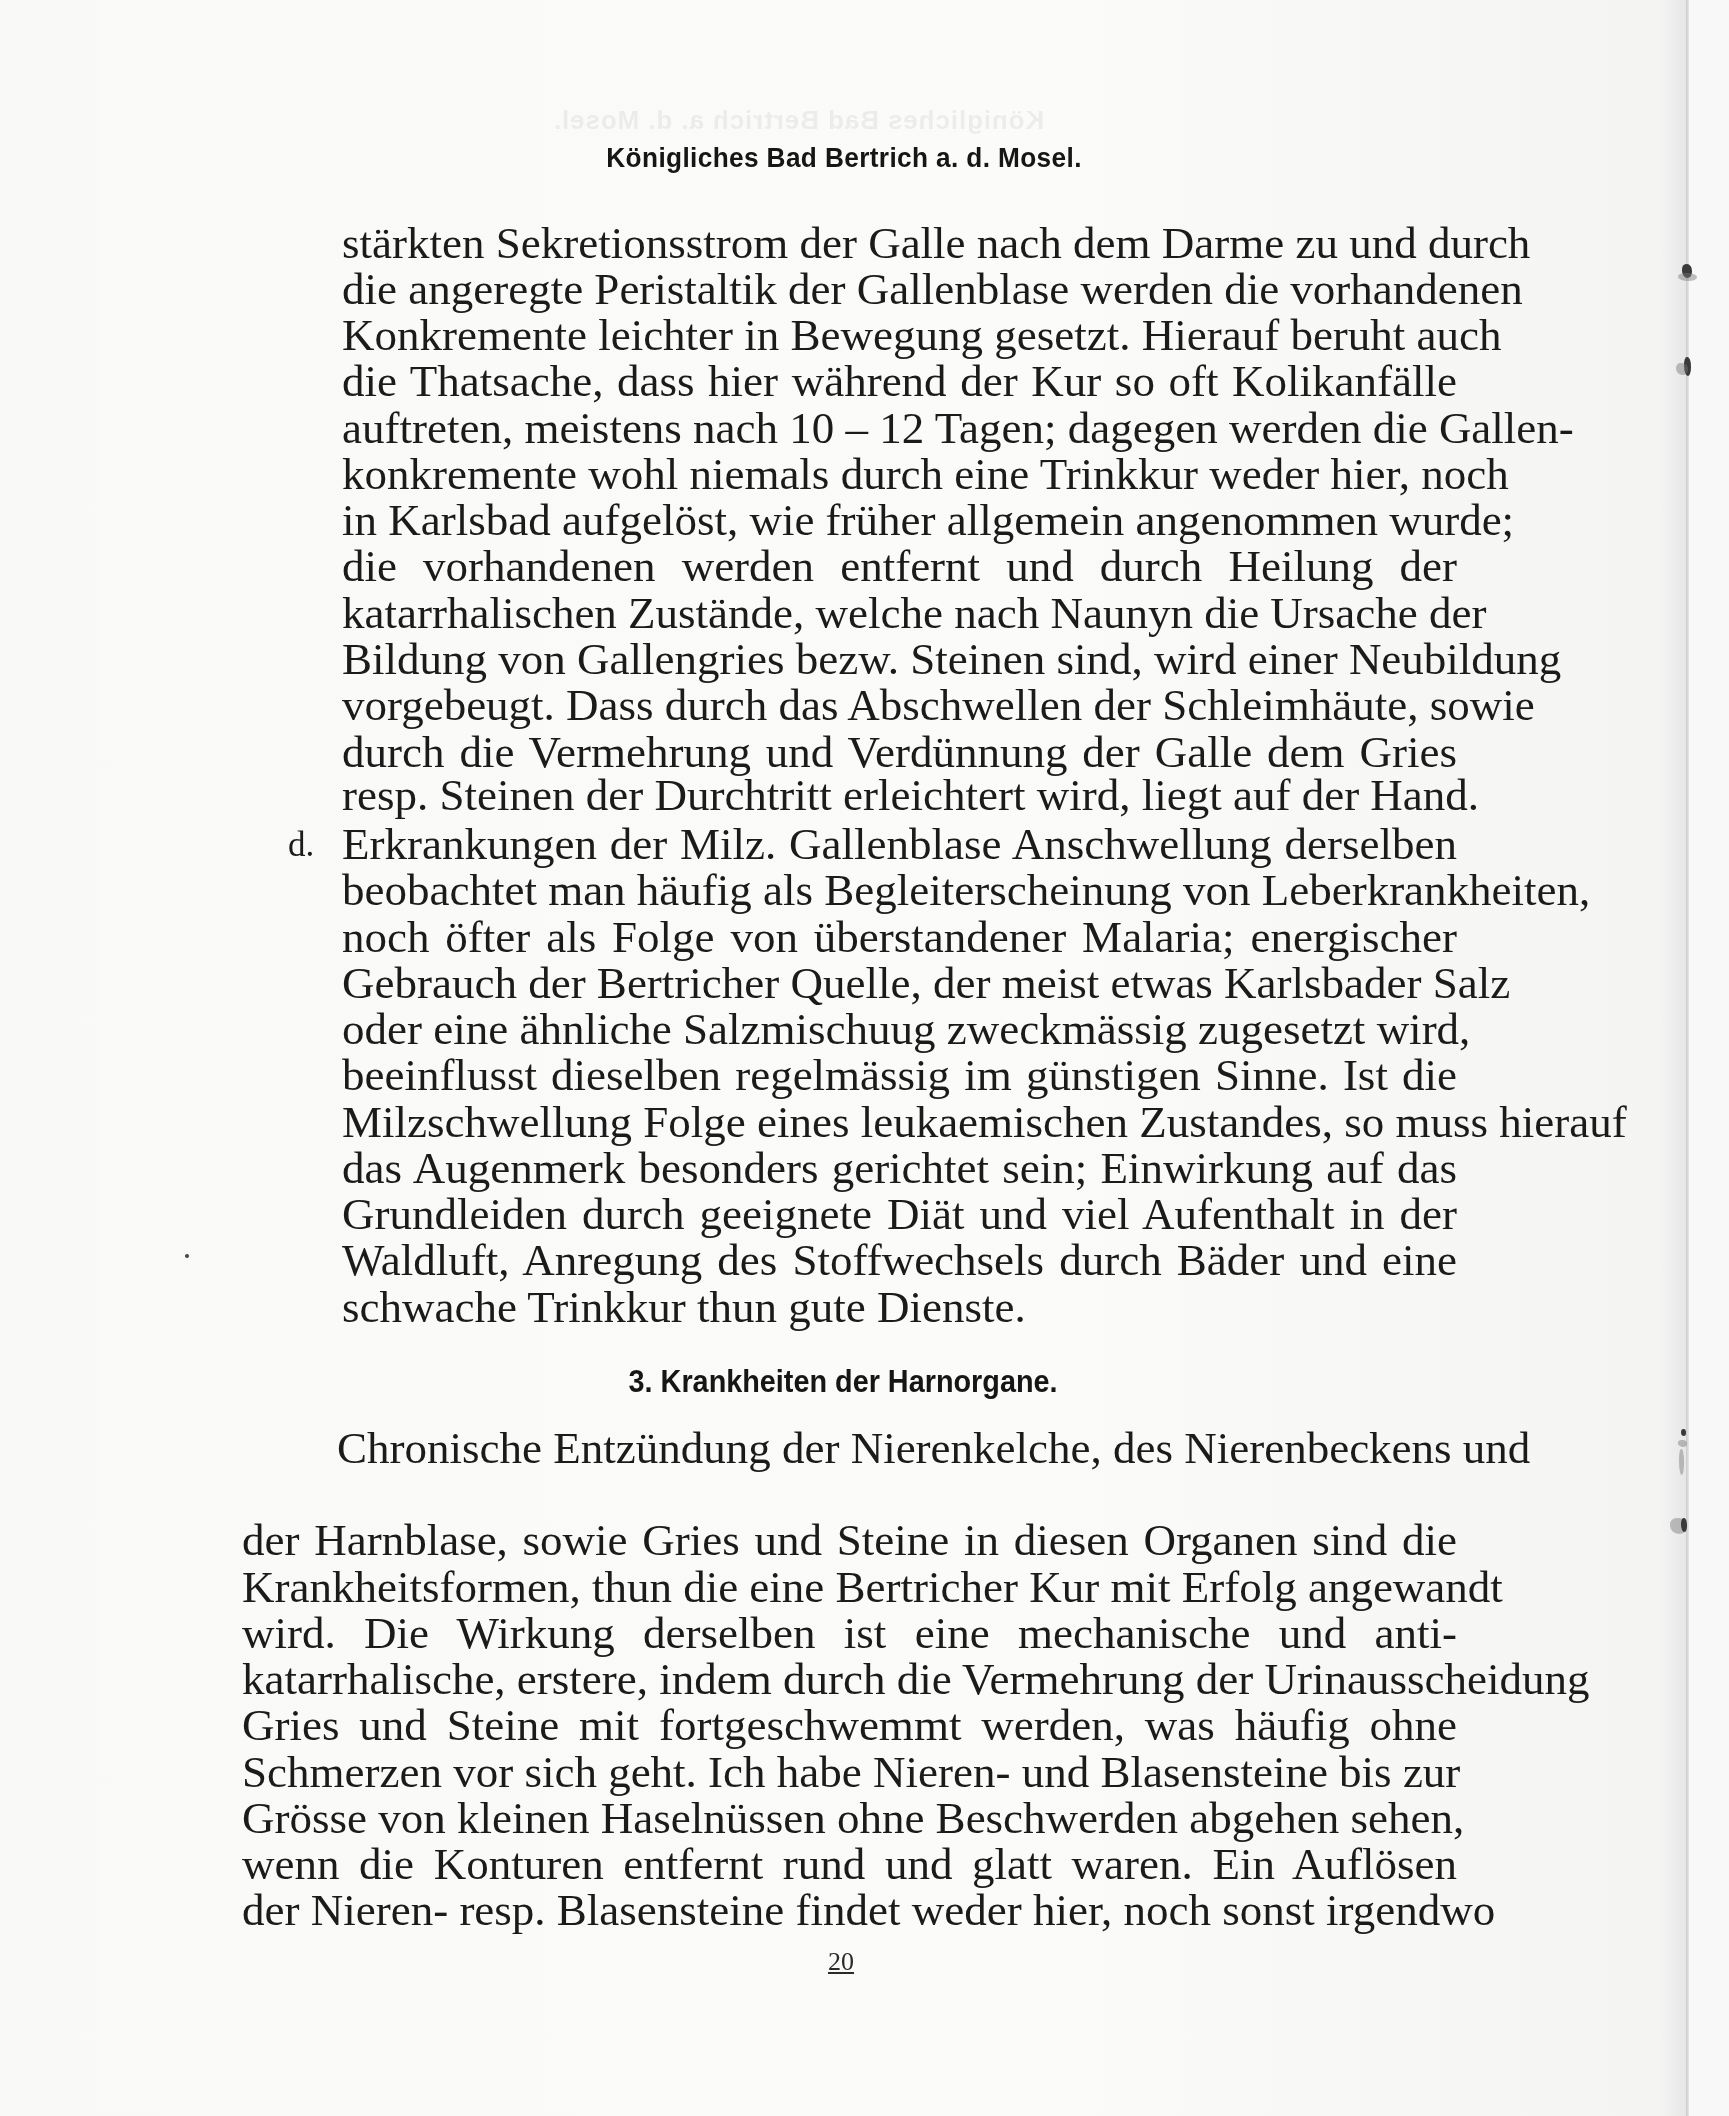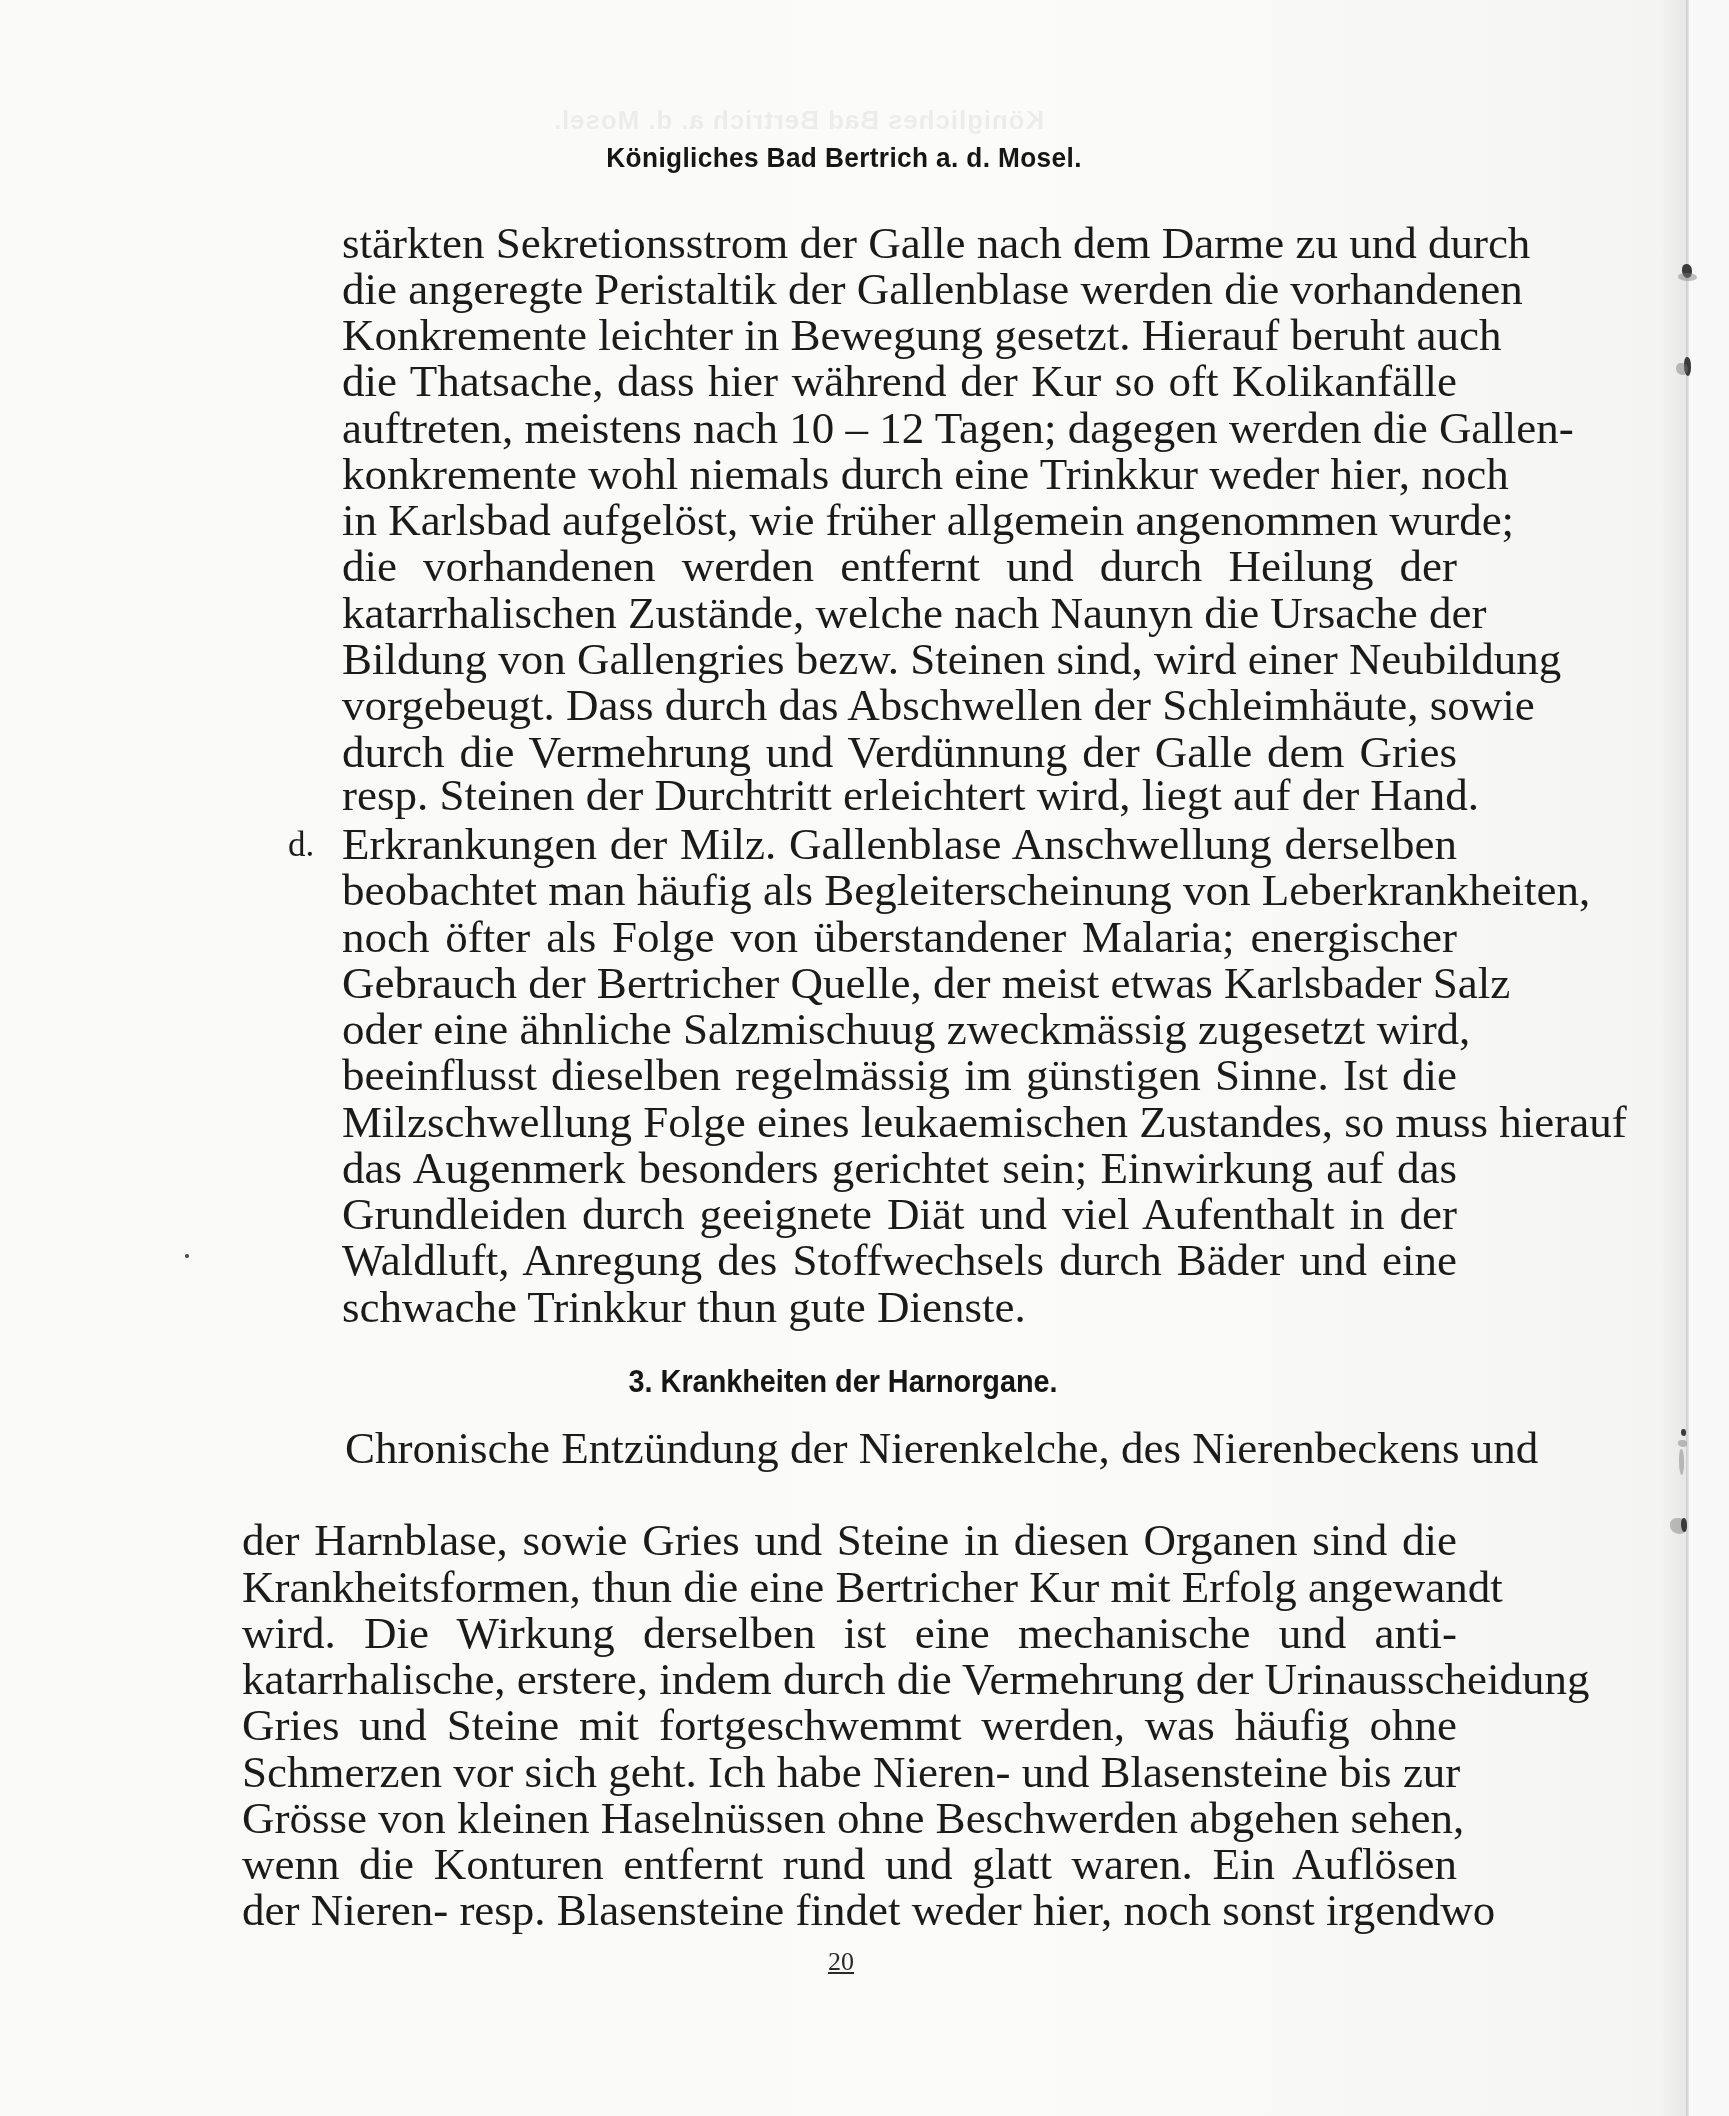--- a/index.html
+++ b/index.html
@@ -41,21 +41,21 @@
 
   .line {
     position: absolute; height: 47px; line-height: 47px;
     font-size: 45px; white-space: nowrap;
     text-align: justify; text-align-last: justify;
     transform-origin: left top;
   }
   .line.last { text-align: right; text-align-last: left; }
   .blk { left: 342px; width: 1115px; }
   .full { left: 242px; width: 1215px; margin-top: 46px; }
-  .indent { left: 337px; width: 1120px; margin-left: 8px; }
+  .indent { left: 337px; width: 1120px; }
 
   .list-label {
     position: absolute; left: 288px; font-size: 35px; height: 47px; line-height: 47px;
   }
 
   .section-heading {
     position: absolute; left: 0; width: 1689px; top: 1363px; text-align: center;
     font-family: "Liberation Sans", "DejaVu Sans", sans-serif; font-weight: bold;
     font-size: 32px; color: #161616;
     transform: scaleX(0.9); transform-origin: 830px 0;

